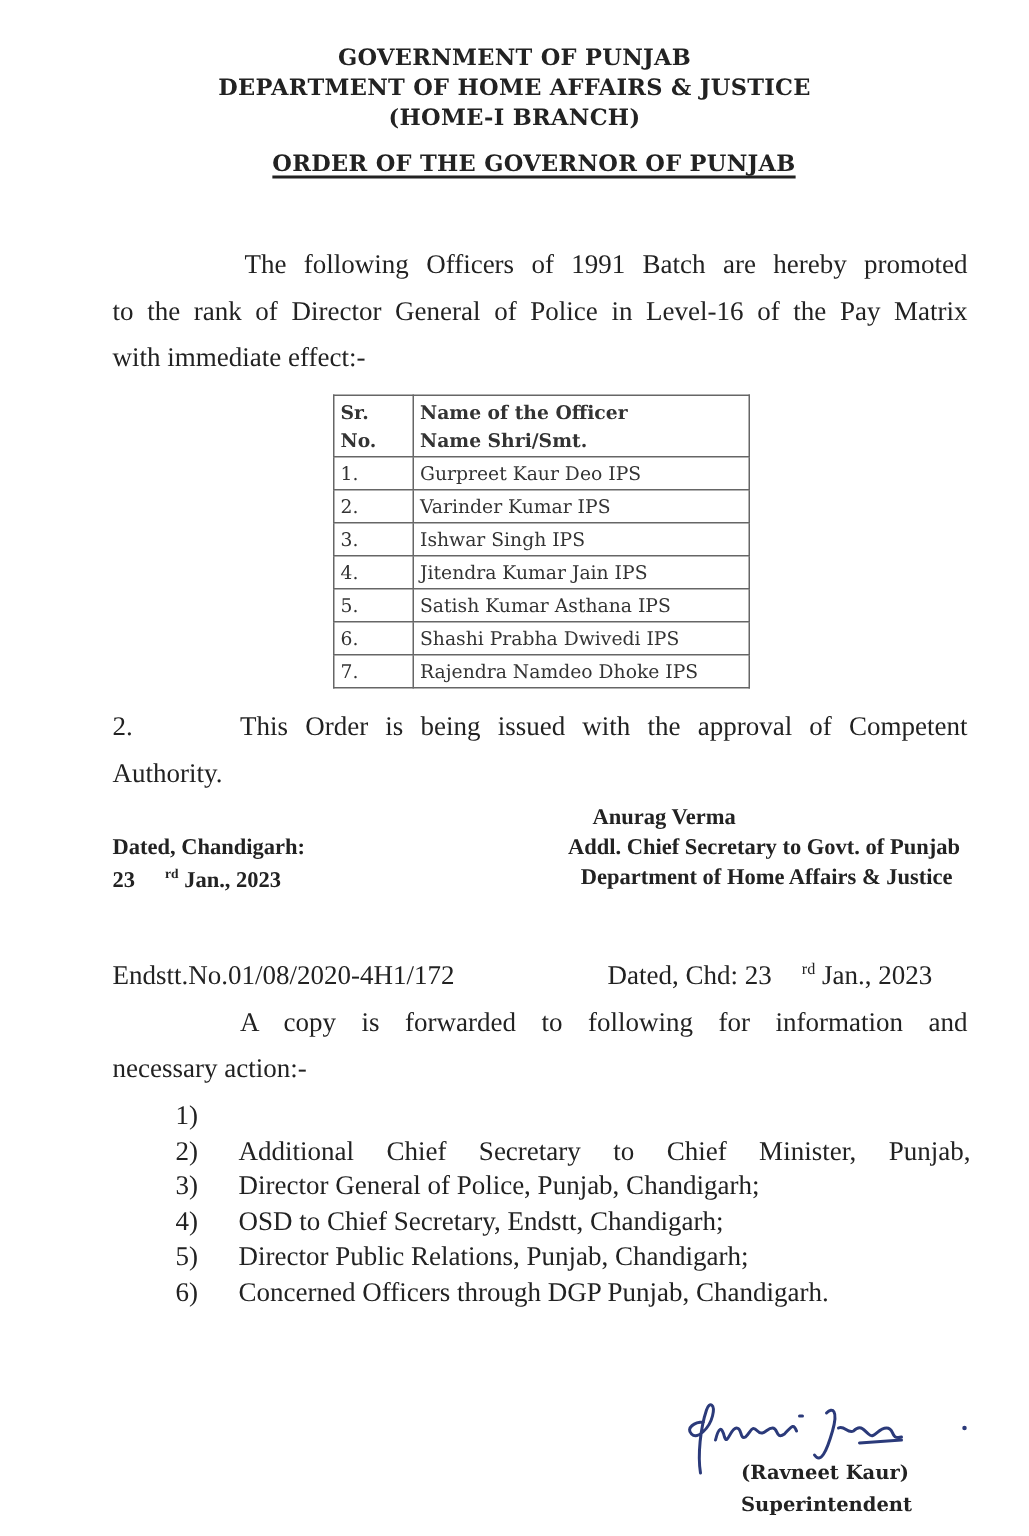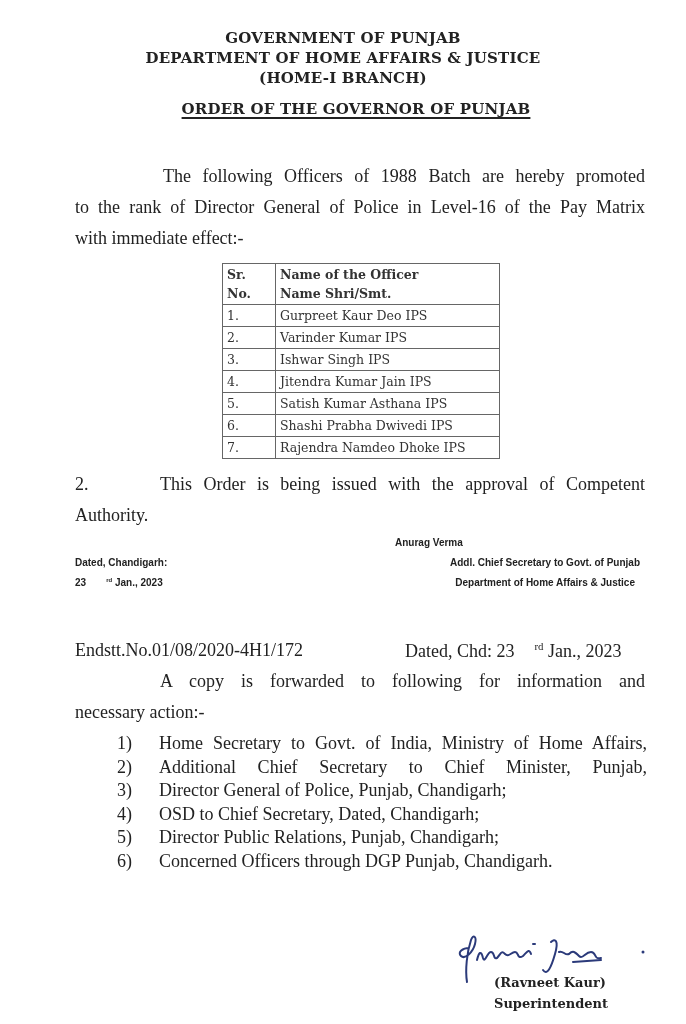--- a/index.html
+++ b/index.html
@@ -13,36 +13,36 @@
   .title-u { text-decoration: underline; text-decoration-thickness: 1.5px; text-underline-offset: 3px; }
   .body-text { font-family: "Liberation Serif", serif; font-size: 18px; color: #222; }
   .just { text-align: justify; text-align-last: justify; }
   table.officers {
     position: absolute; left: 222px; top: 263px; width: 278px;
     border-collapse: collapse; font-family: "DejaVu Serif", serif; font-size: 12.5px; color: #333;
   }
   table.officers td { border: 1.5px solid #666; padding: 1px 4px; height: 19px; vertical-align: middle; }
   table.officers td.sr { width: 44px; }
   table.officers .th { font-weight: bold; height: 38px; line-height: 19px; }
-  .bold { font-weight: bold; font-family: Liberation Sans, sans-serif; font-size: 10px; }
+  .bold { font-weight: bold; font-family: Liberation Serif, serif; font-size: 15px; }
   .cc-num { width: 30px; display: inline-block; }
   .sig { font-family: "DejaVu Serif", serif; font-weight: bold; font-size: 13px; }
   sup { font-size: 60%; padding-left: 20px; }
 </style>
 </head>
 <body>
 
 <div class="abs hdr" style="top:29px;">GOVERNMENT OF PUNJAB</div>
 <div class="abs hdr" style="top:49px;">DEPARTMENT OF HOME AFFAIRS &amp; JUSTICE</div>
 <div class="abs hdr" style="top:69px;">(HOME-I BRANCH)</div>
 <div class="abs hdr" style="top:100px;padding-left:13px;">
   <span class="title-u">ORDER OF THE GOVERNOR OF PUNJAB</span>
 </div>
 
-<div class="abs body-text just" style="left:163px; top:166px; width:482px;">The following Officers of 1988 Batch are hereby promoted</div>
+<div class="abs body-text just" style="left:163px; top:166px; width:482px;">The following Officers of 1991 Batch are hereby promoted</div>
 <div class="abs body-text just" style="left:75px; top:197px; width:570px;">to the rank of Director General of Police in Level-16 of the Pay Matrix</div>
 <div class="abs body-text" style="left:75px; top:228px;">with immediate effect:-</div>
 
 <table class="officers">
   <tbody>
       <tr>
     <td class="sr th">
       <div>Sr.</div>
       <div>No.</div>
     </td>
@@ -98,36 +98,35 @@
 <div class="abs body-text" style="left:405px; top:640px;">
   <span>Dated, Chd: 23</span><sup>rd</sup><span> Jan., 2023</span>
 </div>
 <div class="abs body-text just" style="left:160px; top:671px; width:485px; word-spacing:6px;">A copy is forwarded to following for information and</div>
 <div class="abs body-text" style="left:75px; top:702px;">necessary action:-</div>
 
 <div class="abs body-text" style="left:117px; top:732px; width:530px; line-height:23.5px;">
   <div style="display:flex;">
     <span class="cc-num" style="width:42px">1)</span>
     <span style="flex:1">
-        <span class="just" style="display:block">Home Secretary to Govt. of India, Ministry of Home Affairs,</span>
       </span>
   </div>
   <div style="display:flex;">
     <span class="cc-num" style="width:42px">2)</span>
     <span style="flex:1">
         <span class="just" style="display:block">Additional Chief Secretary to Chief Minister, Punjab,</span>
       </span>
   </div>
   <div style="display:flex;">
     <span class="cc-num" style="width:42px">3)</span>
     <span style="flex:1">Director General of Police, Punjab, Chandigarh;</span>
   </div>
   <div style="display:flex;">
     <span class="cc-num" style="width:42px">4)</span>
-    <span style="flex:1">OSD to Chief Secretary, Dated, Chandigarh;</span>
+    <span style="flex:1">OSD to Chief Secretary, Endstt, Chandigarh;</span>
   </div>
   <div style="display:flex;">
     <span class="cc-num" style="width:42px">5)</span>
     <span style="flex:1">Director Public Relations, Punjab, Chandigarh;</span>
   </div>
   <div style="display:flex;">
     <span class="cc-num" style="width:42px">6)</span>
     <span style="flex:1">Concerned Officers through DGP Punjab, Chandigarh.</span>
   </div>
 </div>

